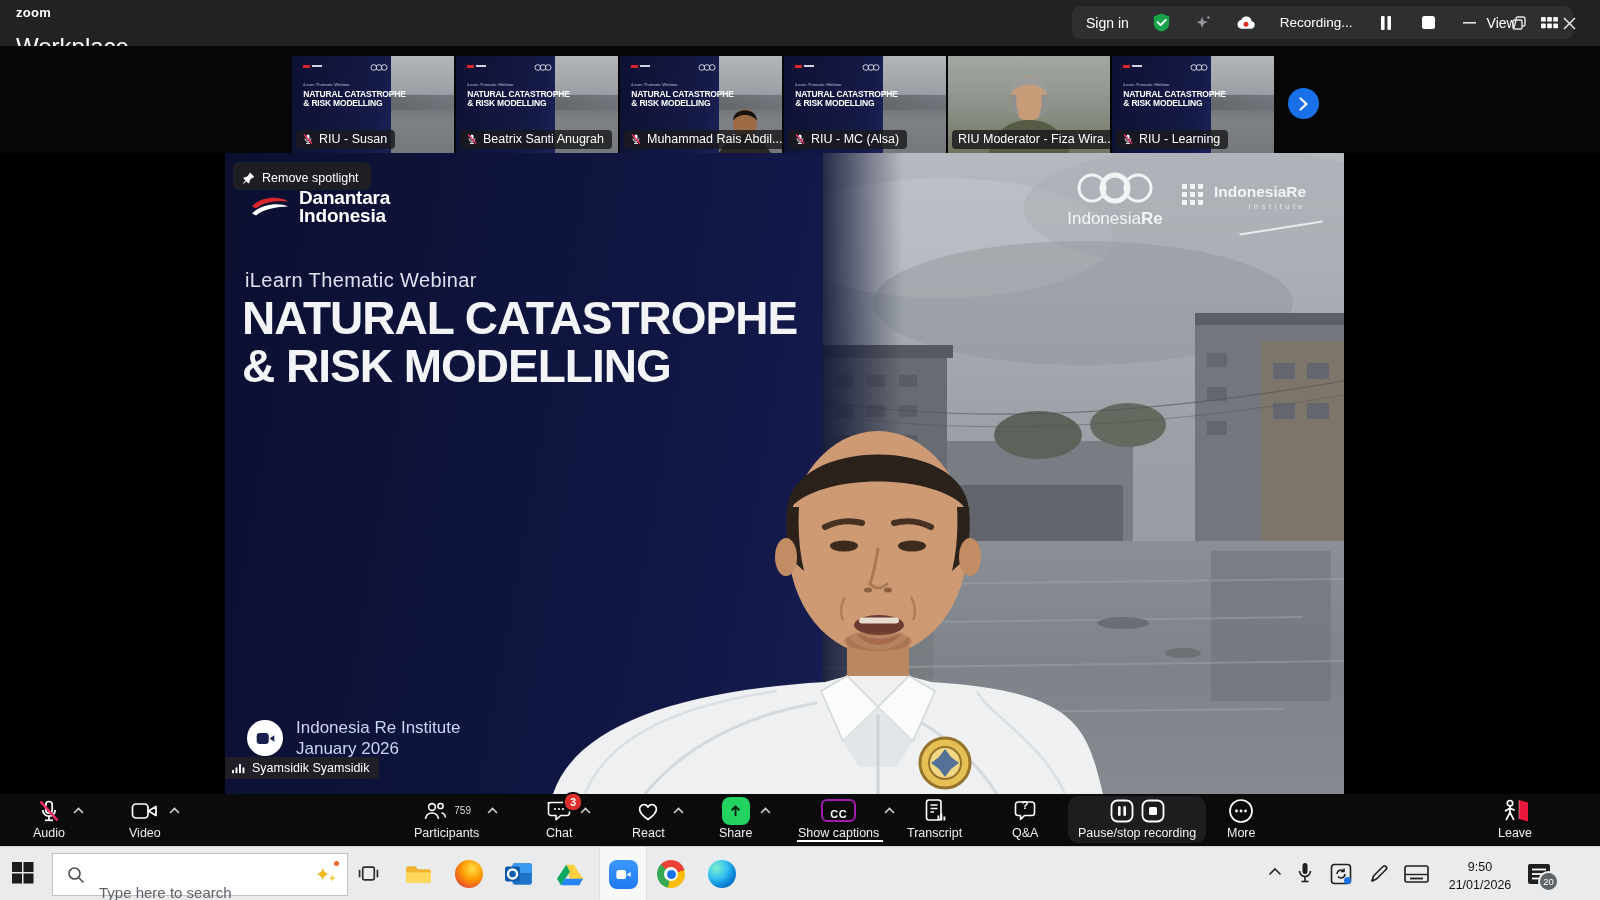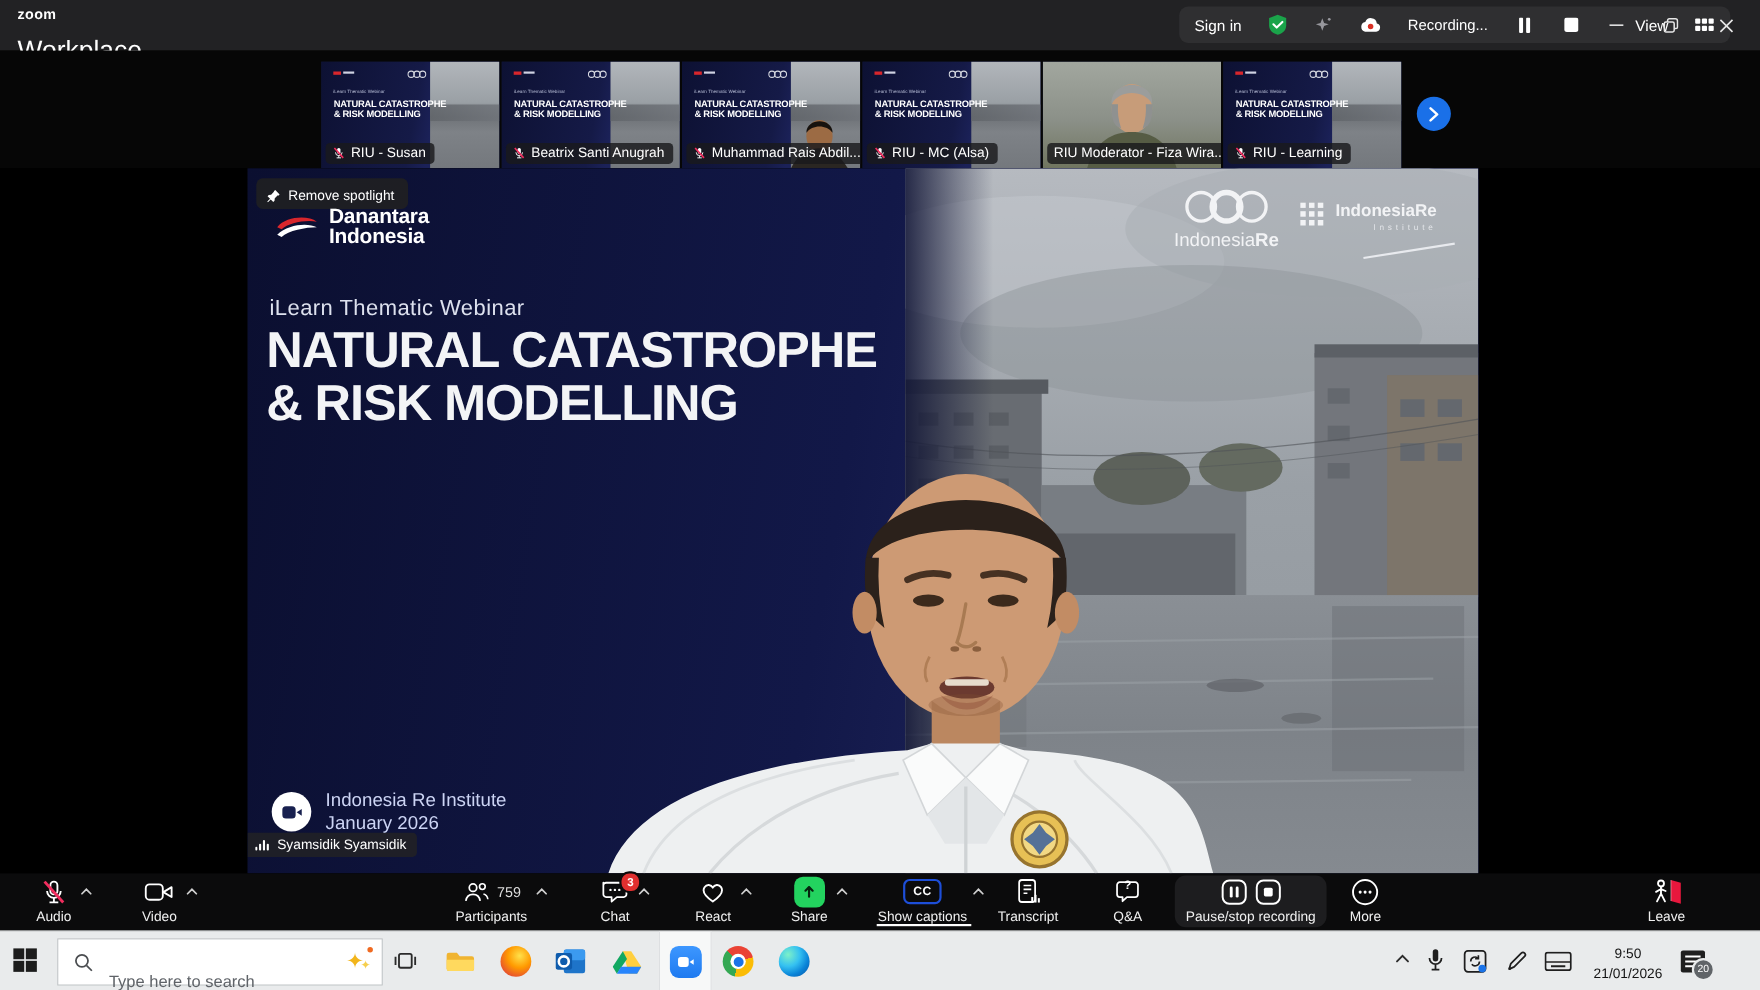--- a/index.html
+++ b/index.html
@@ -71,26 +71,26 @@
   .name-tag{position:absolute;left:0;top:604px;height:22px;display:flex;align-items:center;gap:6px;
       background:rgba(34,34,36,.85);border-radius:0 4px 4px 0;padding:0 10px 0 7px;font-size:12.5px;}
 
   
   .toolbar{position:absolute;left:0;top:794px;width:100%;height:52px;background:#0b0b0c;}
   .tbtn{position:absolute;top:3px;display:flex;align-items:flex-start;}
   .tmain{display:flex;flex-direction:column;align-items:center;}
   .ticon{height:27px;display:flex;align-items:center;gap:6px;position:relative;}
   .tlabel{font-size:12.5px;color:#f0f0f0;margin-top:2px;white-space:nowrap;}
   .chev{margin-left:8px;margin-top:10px;}
-  .count{font-size:13px;color:#ddd;}
+  .count{font-size:10px;color:#ddd;}
   .badge{position:absolute;top:-5px;right:-12px;min-width:12px;height:16px;padding:0 2px;border-radius:9px;
       background:#e02f2f;border:2px solid #0b0b0c;display:flex;align-items:center;justify-content:center;
       font-size:10.5px;font-weight:bold;}
   .share-sq{width:28px;height:28px;border-radius:8px;background:#23d35f;display:flex;align-items:center;justify-content:center;}
-  .ccbox{min-width:27px;height:19px;border:2px solid #1d4ed8;border-radius:6px;display:flex;align-items:center;
+  .ccbox{min-width:27px;height:19px;border:2px solid #a21caf;border-radius:6px;display:flex;align-items:flex-end;
       justify-content:center;font-size:11px;font-weight:bold;letter-spacing:.5px;padding:0 2px;}
   .tbtn.record{background:#1d1d1f;border-radius:10px;padding:1px 10px 3px;top:2px;}
   .cap-underline{position:absolute;left:797px;top:46px;width:86px;height:2px;background:#fff;}
 
   
   .taskbar{position:absolute;left:0;top:846px;width:100%;height:54px;background:#e9ebec;border-top:1px solid #d0d3d5;color:#1f1f1f;}
   .start{position:absolute;left:12px;top:15px;}
   .search{position:absolute;left:52px;top:6px;width:294px;height:41px;background:#fff;border:1px solid #bfc3c5;
       display:flex;align-items:center;}
   .search input{flex:1;border:0;outline:0;background:transparent;font-size:15px;color:#444;margin-left:12px;

